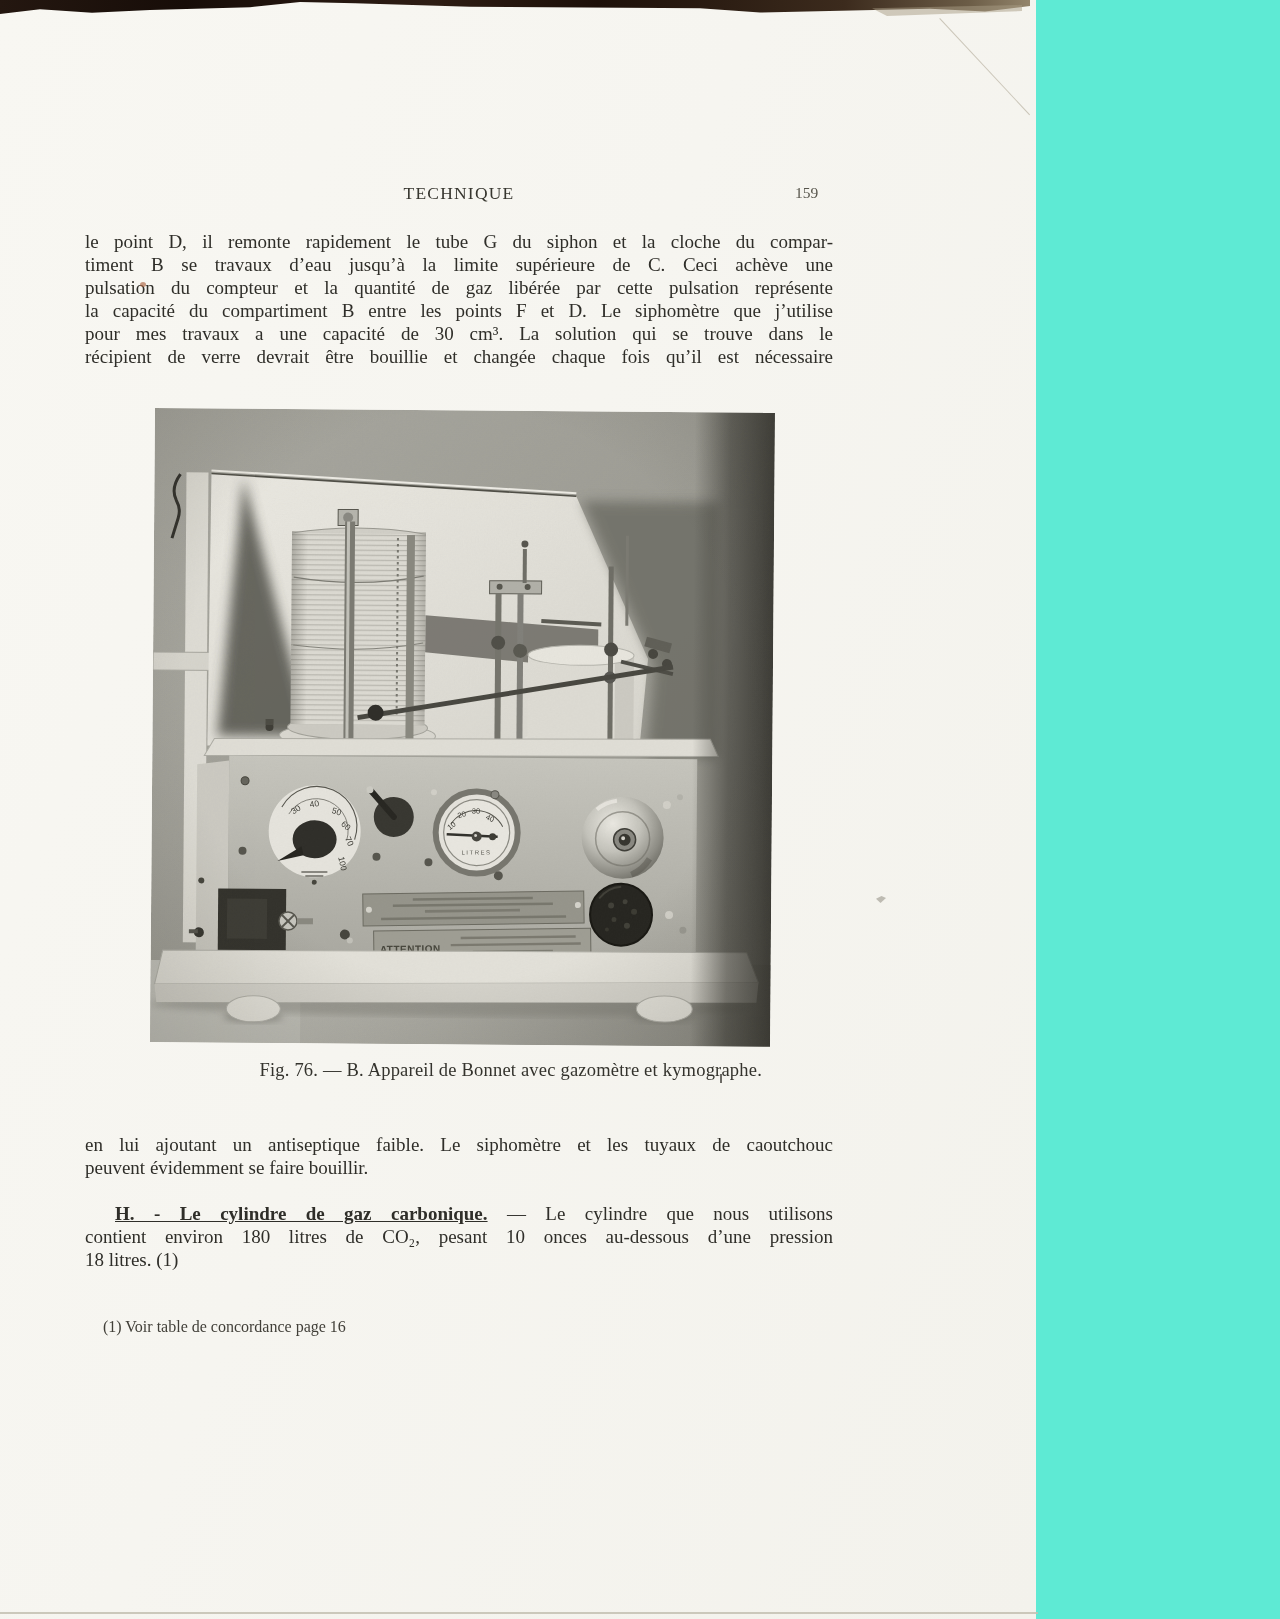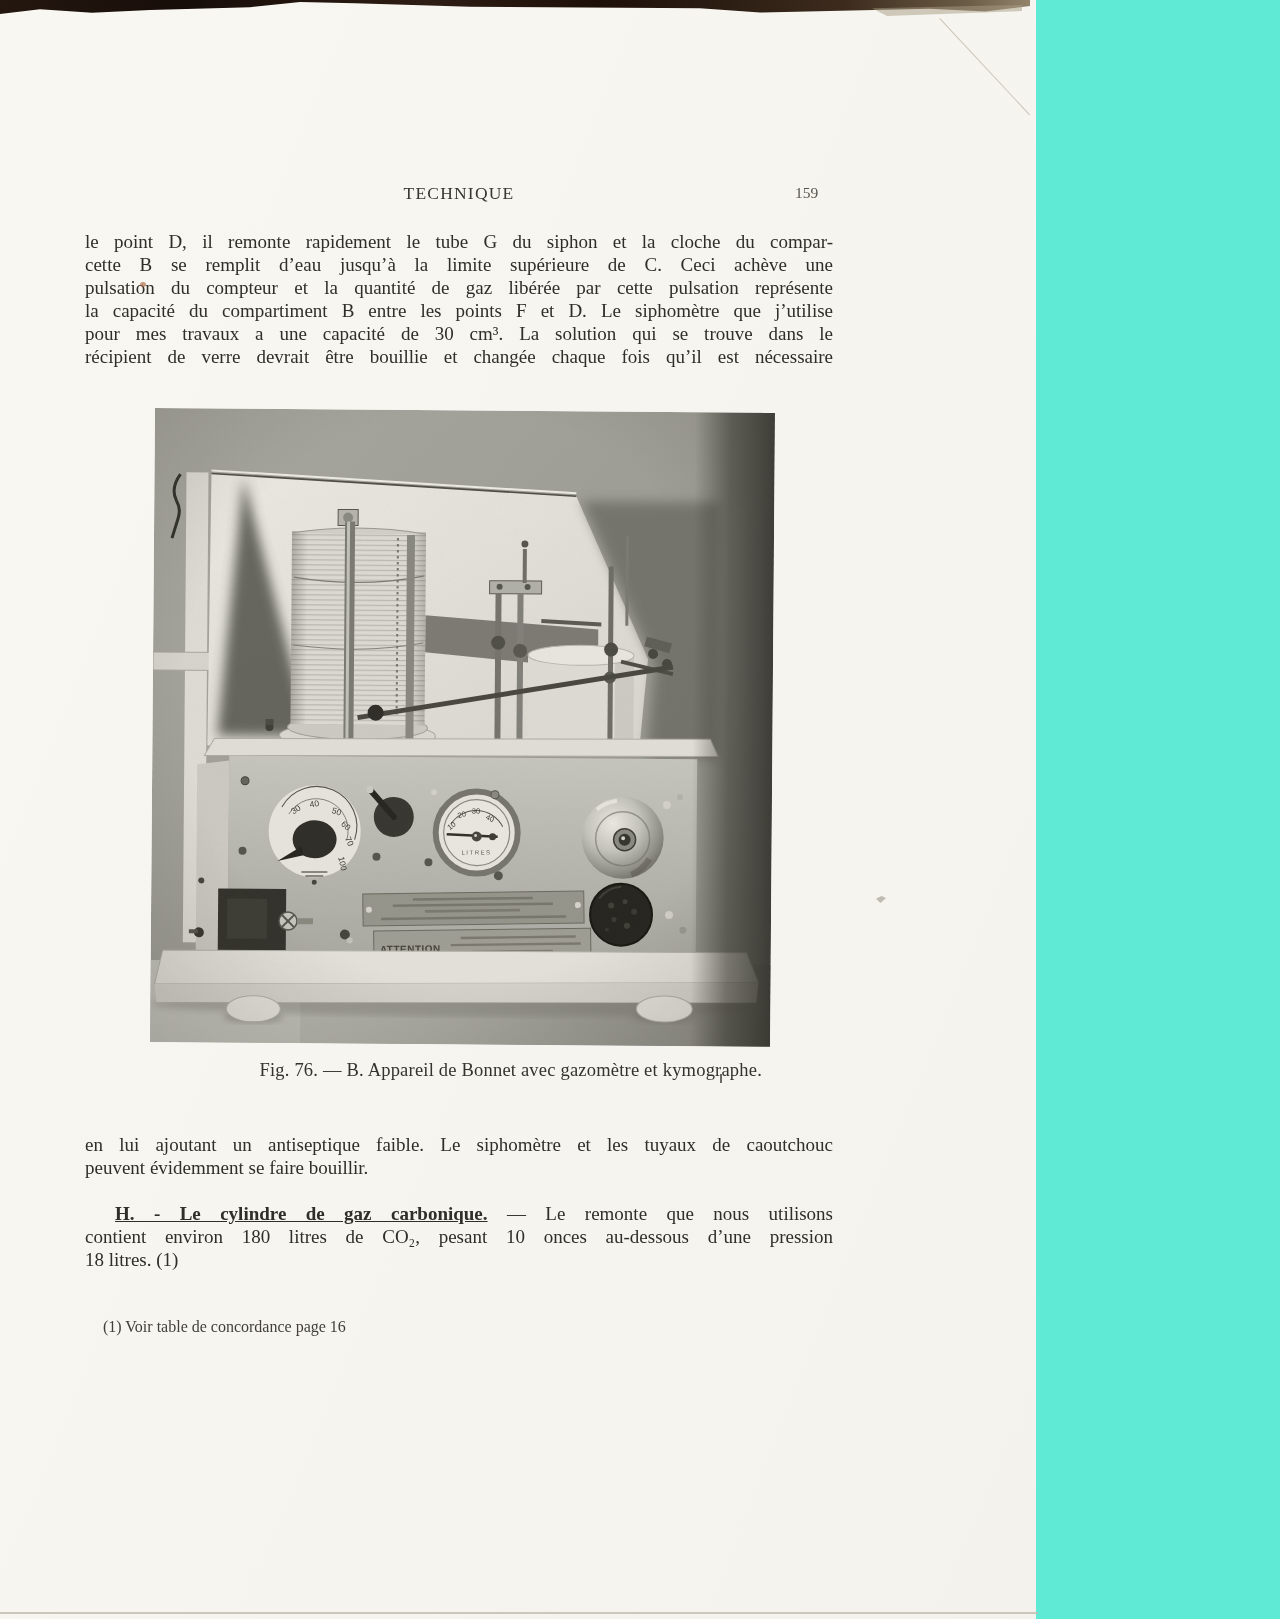--- a/index.html
+++ b/index.html
@@ -46,21 +46,21 @@
   <div class="page"></div>
   <div class="topband"></div>
   <div class="topband-tan"></div>
   <div class="fold-line"></div>
 
   <div class="header-title">TECHNIQUE</div>
   <div class="page-number">159</div>
 
   <div class="body-block" style="top:230px;">
     <div class="tline">le point D, il remonte rapidement le tube G du siphon et la cloche du compar-</div>
-    <div class="tline">cette B se remplit d’eau jusqu’à la limite supérieure de C. Ceci achève une</div>
+    <div class="tline">timent B se travaux d’eau jusqu’à la limite supérieure de C. Ceci achève une</div>
     <div class="tline">pulsation du compteur et la quantité de gaz libérée par cette pulsation représente</div>
     <div class="tline">la capacité du compartiment B entre les points F et D. Le siphomètre que j’utilise</div>
     <div class="tline">pour mes travaux a une capacité de 30 cm³. La solution qui se trouve dans le</div>
     <div class="tline">récipient de verre devrait être bouillie et changée chaque fois qu’il est nécessaire</div>
   </div>
 
   <div class="photo">
     <svg width="620" height="634" viewBox="0 0 620 634" xmlns="http://www.w3.org/2000/svg">
       <defs>
         <linearGradient id="wallG" x1="0" y1="0" x2="1" y2="1">
@@ -318,21 +318,21 @@
   </div>
 
   <div class="caption">Fig. 76. — B. Appareil de Bonnet avec gazomètre et kymographe.</div>
 
   <div class="body-block" style="top:1133px;">
     <div class="tline">en lui ajoutant un antiseptique faible. Le siphomètre et les tuyaux de caoutchouc</div>
     <div class="tline last">peuvent évidemment se faire bouillir.</div>
   </div>
 
   <div class="body-block" style="top:1202px;">
-    <div class="tline indent"><span class="bold">H. - Le cylindre de gaz carbonique.</span> <span>— Le remonte que nous utilisons</span></div>
+    <div class="tline indent"><span class="bold">H. - Le cylindre de gaz carbonique.</span> <span>— Le cylindre que nous utilisons</span></div>
     <div class="tline">contient environ 180 litres de CO₂, pesant 10 onces au-dessous d’une pression</div>
     <div class="tline last">18 litres. (1)</div>
   </div>
 
   <div class="footnote">(1) Voir table de concordance page 16</div>
 
   <div class="speck-red"></div>
   <div class="speck-gray"></div>
   <div class="speck-tick"></div>
   <div class="bottom-edge"></div>

